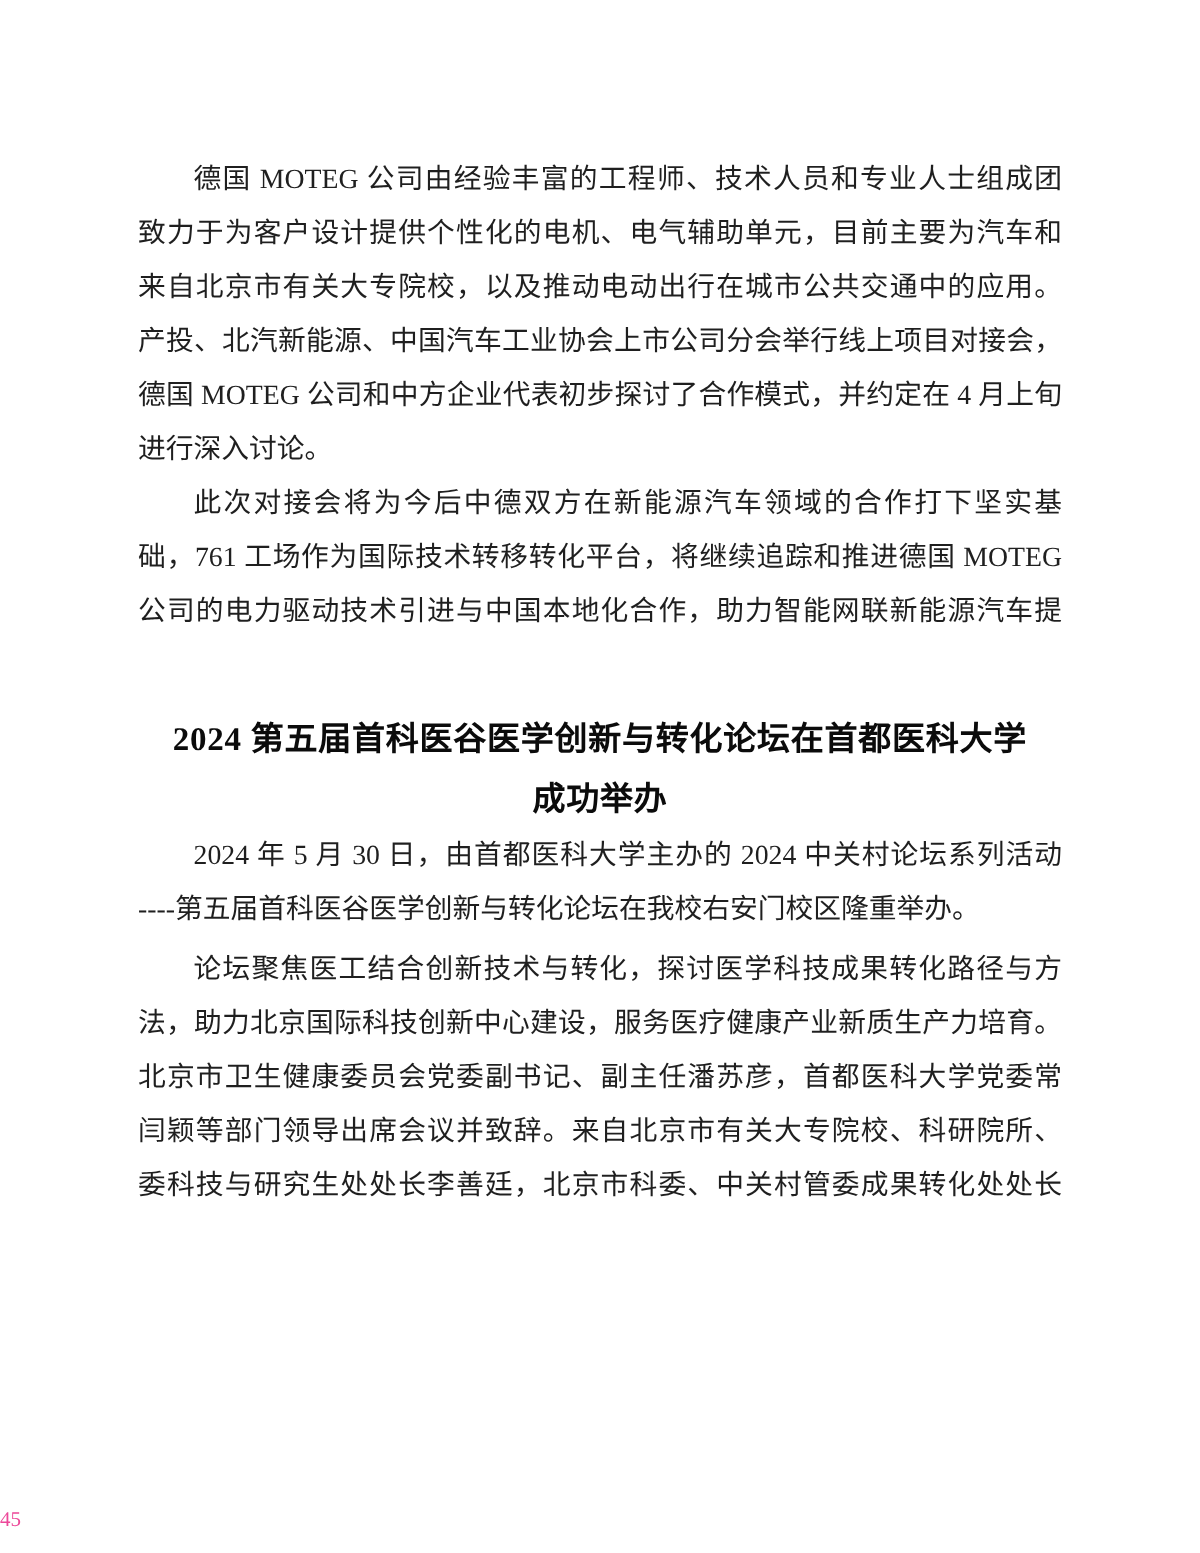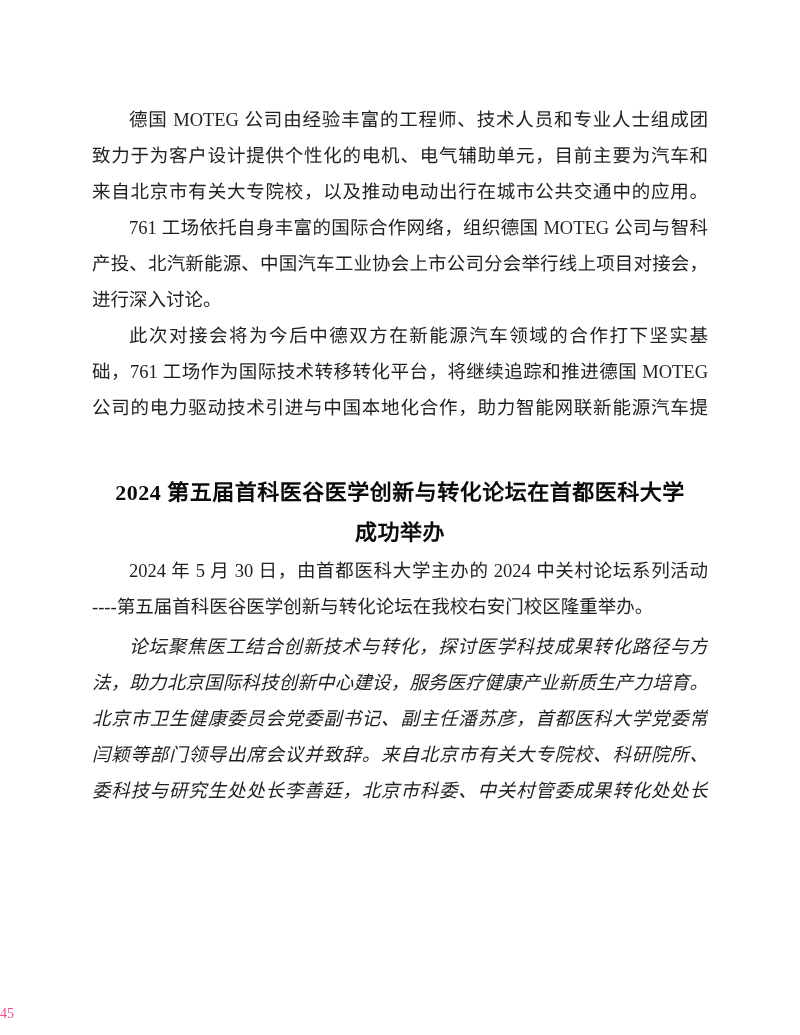--- a/index.html
+++ b/index.html
@@ -41,21 +41,21 @@
   .title-line {
     font-size: 22px;
     font-weight: 700;
     height: 40px;
     line-height: 40px;
     text-align: left;
     text-align-last: center;
     color: #0b0b0b;
     letter-spacing: 0.5px;
   }
-  .para-forum-2 { margin-top: 4px; font-style: italic; }
+  .para-forum-2 { margin-top: 4px; }
   .page-number {
     position: absolute;
     top: 1006px;
     left: 0;
     width: 100%;
     text-align: left;
     font-size: 14px;
     color: #ec4899;
   }
 </style>
@@ -65,22 +65,22 @@
 <div class="page">
   <div class="content">
 
     <section>
       <div class="para">
         <div class="line indent">德国 MOTEG 公司由经验丰富的工程师、技术人员和专业人士组成团队，</div>
         <div class="line">致力于为客户设计提供个性化的电机、电气辅助单元，目前主要为汽车和</div>
         <div class="line">来自北京市有关大专院校，以及推动电动出行在城市公共交通中的应用。</div>
       </div>
       <div class="para">
-        <div class="line indent">761 工场依托自身丰富的国际合作网络，组织德国 MOTEG 公司与智科</div>
         <div class="line">产投、北汽新能源、中国汽车工业协会上市公司分会举行线上项目对接会，</div>
+        <div class="line">德国 MOTEG 公司和中方企业代表初步探讨了合作模式，并约定在 4 月上旬</div>
         <div class="line last">进行深入讨论。</div>
       </div>
       <div class="para">
         <div class="line indent">此次对接会将为今后中德双方在新能源汽车领域的合作打下坚实基</div>
         <div class="line">础，761 工场作为国际技术转移转化平台，将继续追踪和推进德国 MOTEG</div>
         <div class="line">公司的电力驱动技术引进与中国本地化合作，助力智能网联新能源汽车提</div>
       </div>
     </section>
 
     <section>

